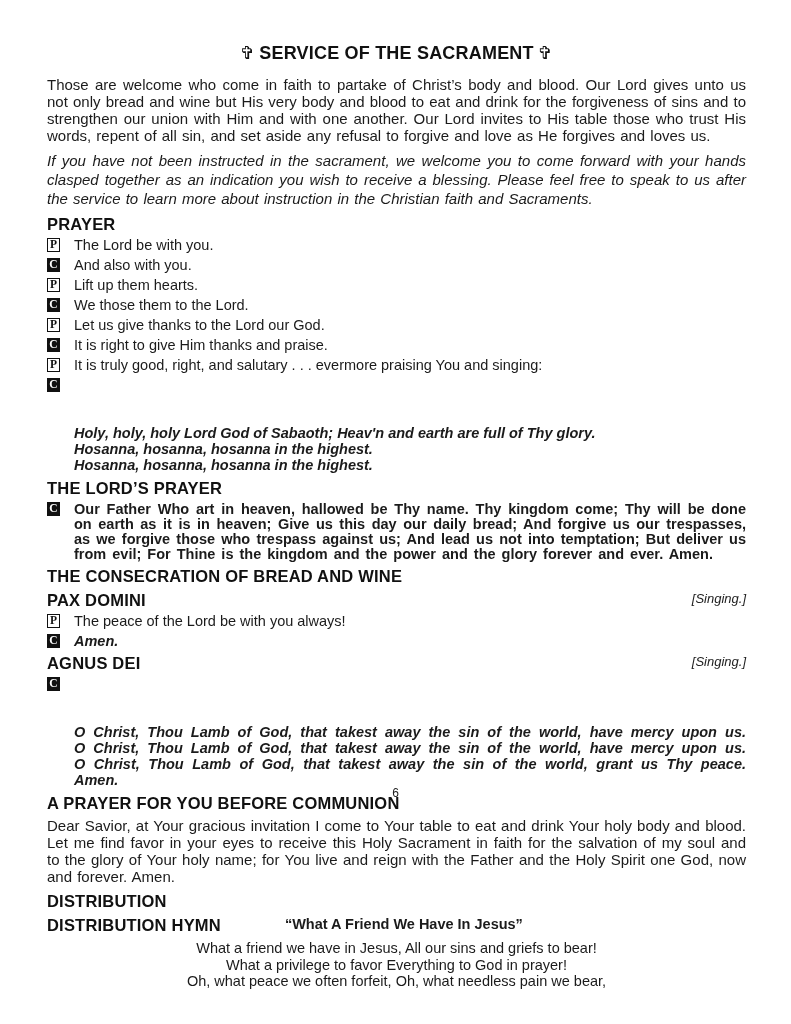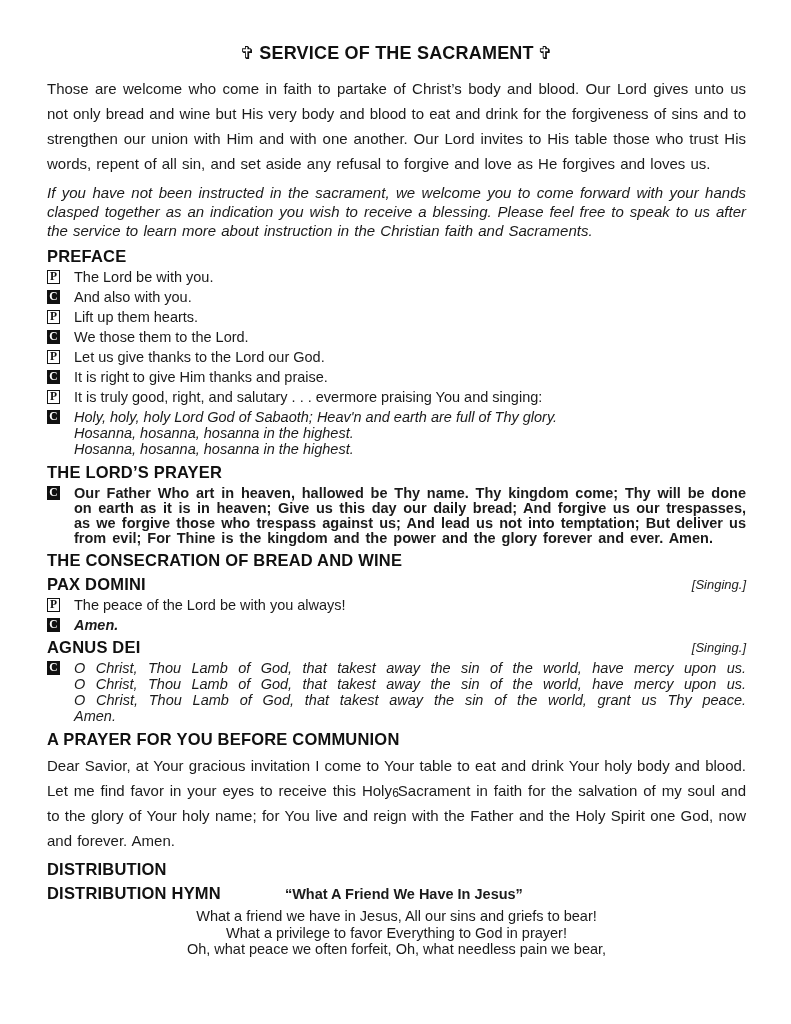--- a/index.html
+++ b/index.html
@@ -13,72 +13,72 @@
     position: relative;
     width: 791px; height: 812px;
     padding: 42px 45px 0 47px;
   }
   .title {
     font-size: 18px; font-weight: 700; text-align: center;
     margin: 0 0 12px 0; letter-spacing: .2px; color: #111;
   }
   .title .cross { font-weight: 400; padding: 0 4px; }
   .par {
-    font-size: 15px; line-height: 25px; text-align: justify;
+    font-size: 15px; line-height: 17px; text-align: justify;
     margin: 0 0 7px 0; word-spacing: 1px;
   }
   .par.it { font-style: italic; line-height: 19px; }
   .heading {
     font-size: 16.5px; font-weight: 700; color: #111;
     margin: 5px 0 4px 0; letter-spacing: .2px;
   }
   .heading-row {
-    display: flex; justify-content: space-between; align-items: center;
+    display: flex; justify-content: space-between; align-items: flex-start;
     margin: 5px 0 4px 0;
   }
   .heading-row .heading { margin: 0; }
   .heading-row.hymnrow { justify-content: flex-start; }
   .annotation { font-style: italic; font-size: 13px; color: #222; }
   .lit {
     display: flex; gap: 14px; align-items: flex-start;
     font-size: 14.5px; line-height: 15px; margin: 0 0 5px 0;
   }
   .marker {
     flex: 0 0 13px; height: 14px; margin-top: 0px;
     display: inline-flex; align-items: center; justify-content: center;
     font-family: "Liberation Serif", serif; font-weight: 700; font-size: 11.5px;
     line-height: 1;
   }
   .marker.p { border: 1.6px solid #111; background: #fff; color: #111; }
   .marker.c { border: 1.6px solid #111; background: #111; color: #fff; }
   .lt { flex: 1 1 auto; }
   .resp .lt { font-weight: 400; }
   .bi .lt { font-weight: 700; font-style: italic; }
-  .hymnic { font-weight: 400; font-style: italic; }
+  .hymnic { font-weight: 700; font-style: italic; margin-top: 48px; }
   .hymnic > div { margin-bottom: 1px; }
   .blockj { text-align: justify; font-weight: 700; line-height: 15px; word-spacing: 2px; }
   .fj { text-align: justify; text-align-last: justify; }
   .hymn-title { font-size: 14.5px; font-weight: 700; margin-left: 64px; }
   .verse { text-align: center; font-size: 14.5px; line-height: 16.5px; margin-top: 5px; }
   .pagenum {
     position: absolute; left: 0; right: 0; bottom: 12px;
     text-align: center; font-size: 12px; color: #222;
   }
 </style>
 </head>
 <body>
 
 <div class="page">
 
   <h1 class="title"><span class="cross">✞</span><span>SERVICE OF THE SACRAMENT</span><span class="cross">✞</span></h1>
 
   <p class="par">Those are welcome who come in faith to partake of Christ’s body and blood. Our Lord gives unto us not only bread and wine but His very body and blood to eat and drink for the forgiveness of sins and to strengthen our union with Him and with one another. Our Lord invites to His table those who trust His words, repent of all sin, and set aside any refusal to forgive and love as He forgives and loves us.</p>
   <p class="par it">If you have not been instructed in the sacrament, we welcome you to come forward with your hands clasped together as an indication you wish to receive a blessing. Please feel free to speak to us after the service to learn more about instruction in the Christian faith and Sacraments.</p>
 
-  <h2 class="heading">PREFACE</h2>
+  <h2 class="heading">PRAYER</h2>
 
   <div class="lit">
     <span class="marker p">P</span>
     <span class="lt">The Lord be with you.</span>
   </div>
   <div class="lit resp">
     <span class="marker c">C</span>
     <span class="lt">And also with you.</span>
   </div>
   <div class="lit">

